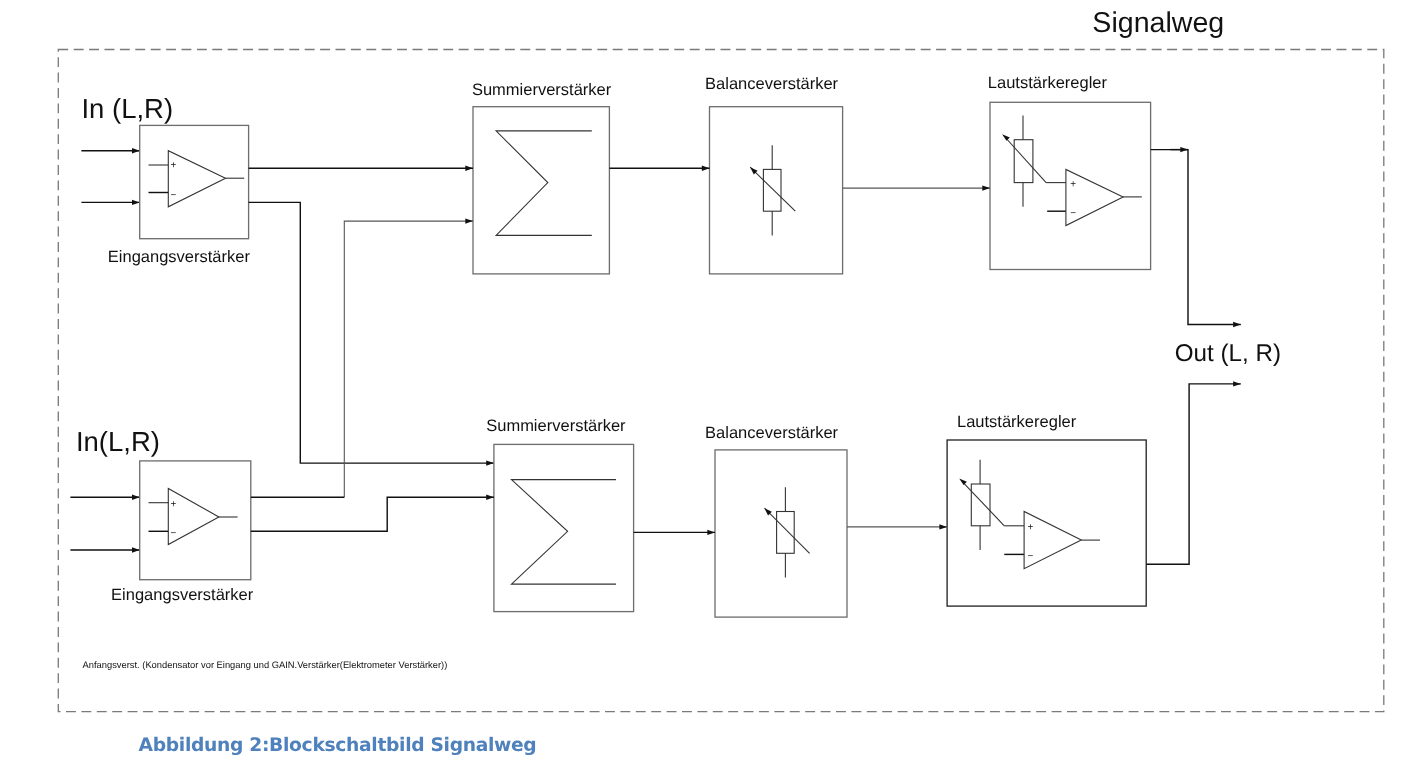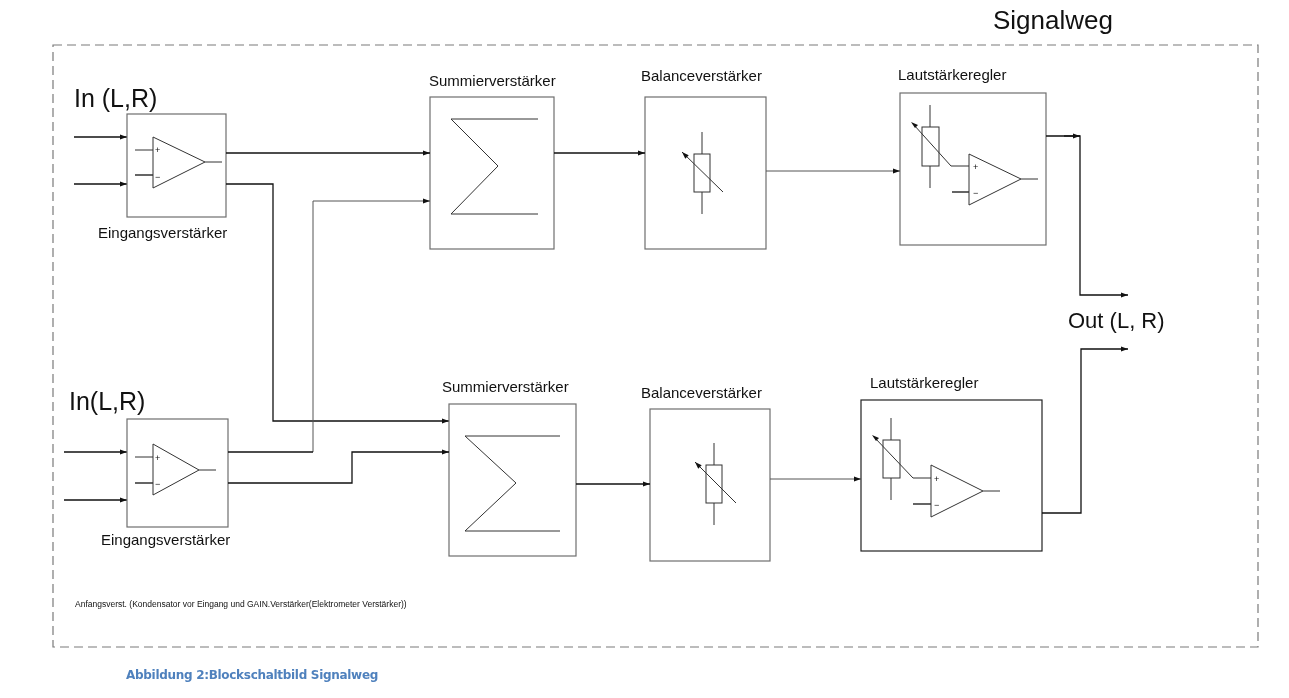--- a/index.html
+++ b/index.html
@@ -12,21 +12,21 @@
   .wire { fill: none; stroke: #111; stroke-width: 1.3; }
   .wire-thin { fill: none; stroke: #555; stroke-width: 1; }
   .sym { fill: none; stroke: #333; stroke-width: 1; }
   .sym-dark { fill: none; stroke: #111; stroke-width: 1.3; }
   .t-block { font-size: 15px; }
   .t-in { font-size: 25px; }
   .t-title { font-size: 26px; }
   .t-out { font-size: 22px; }
   .t-note { font-size: 8.5px; }
   .t-sign { font-size: 9px; }
-  #caption { position: absolute; left: 126px; top: 668px; font-family: "DejaVu Sans", sans-serif; font-weight: bold; font-size: 12px; color: #4f81bd; letter-spacing: -0.3px; }
+  #caption { position: absolute; left: 126px; top: 668px; font-family: "DejaVu Sans", sans-serif; font-weight: bold; font-size: 17px; color: #4f81bd; letter-spacing: -0.3px; }
 </style>
 </head>
 <body>
 
 <svg id="diagram" width="1289" height="698" viewBox="0 0 1289 698" xmlns="http://www.w3.org/2000/svg">
   <defs>
     <marker id="arr" viewBox="0 0 10 10" refX="10" refY="5" markerWidth="9" markerHeight="7" orient="auto" markerUnits="userSpaceOnUse">
       <path d="M0,1.5 L10,5 L0,8.5 Z" fill="#111"></path>
     </marker>
     <marker id="arrsm" viewBox="0 0 10 10" refX="1" refY="5" markerWidth="7" markerHeight="6" orient="auto-start-reverse" markerUnits="userSpaceOnUse">

